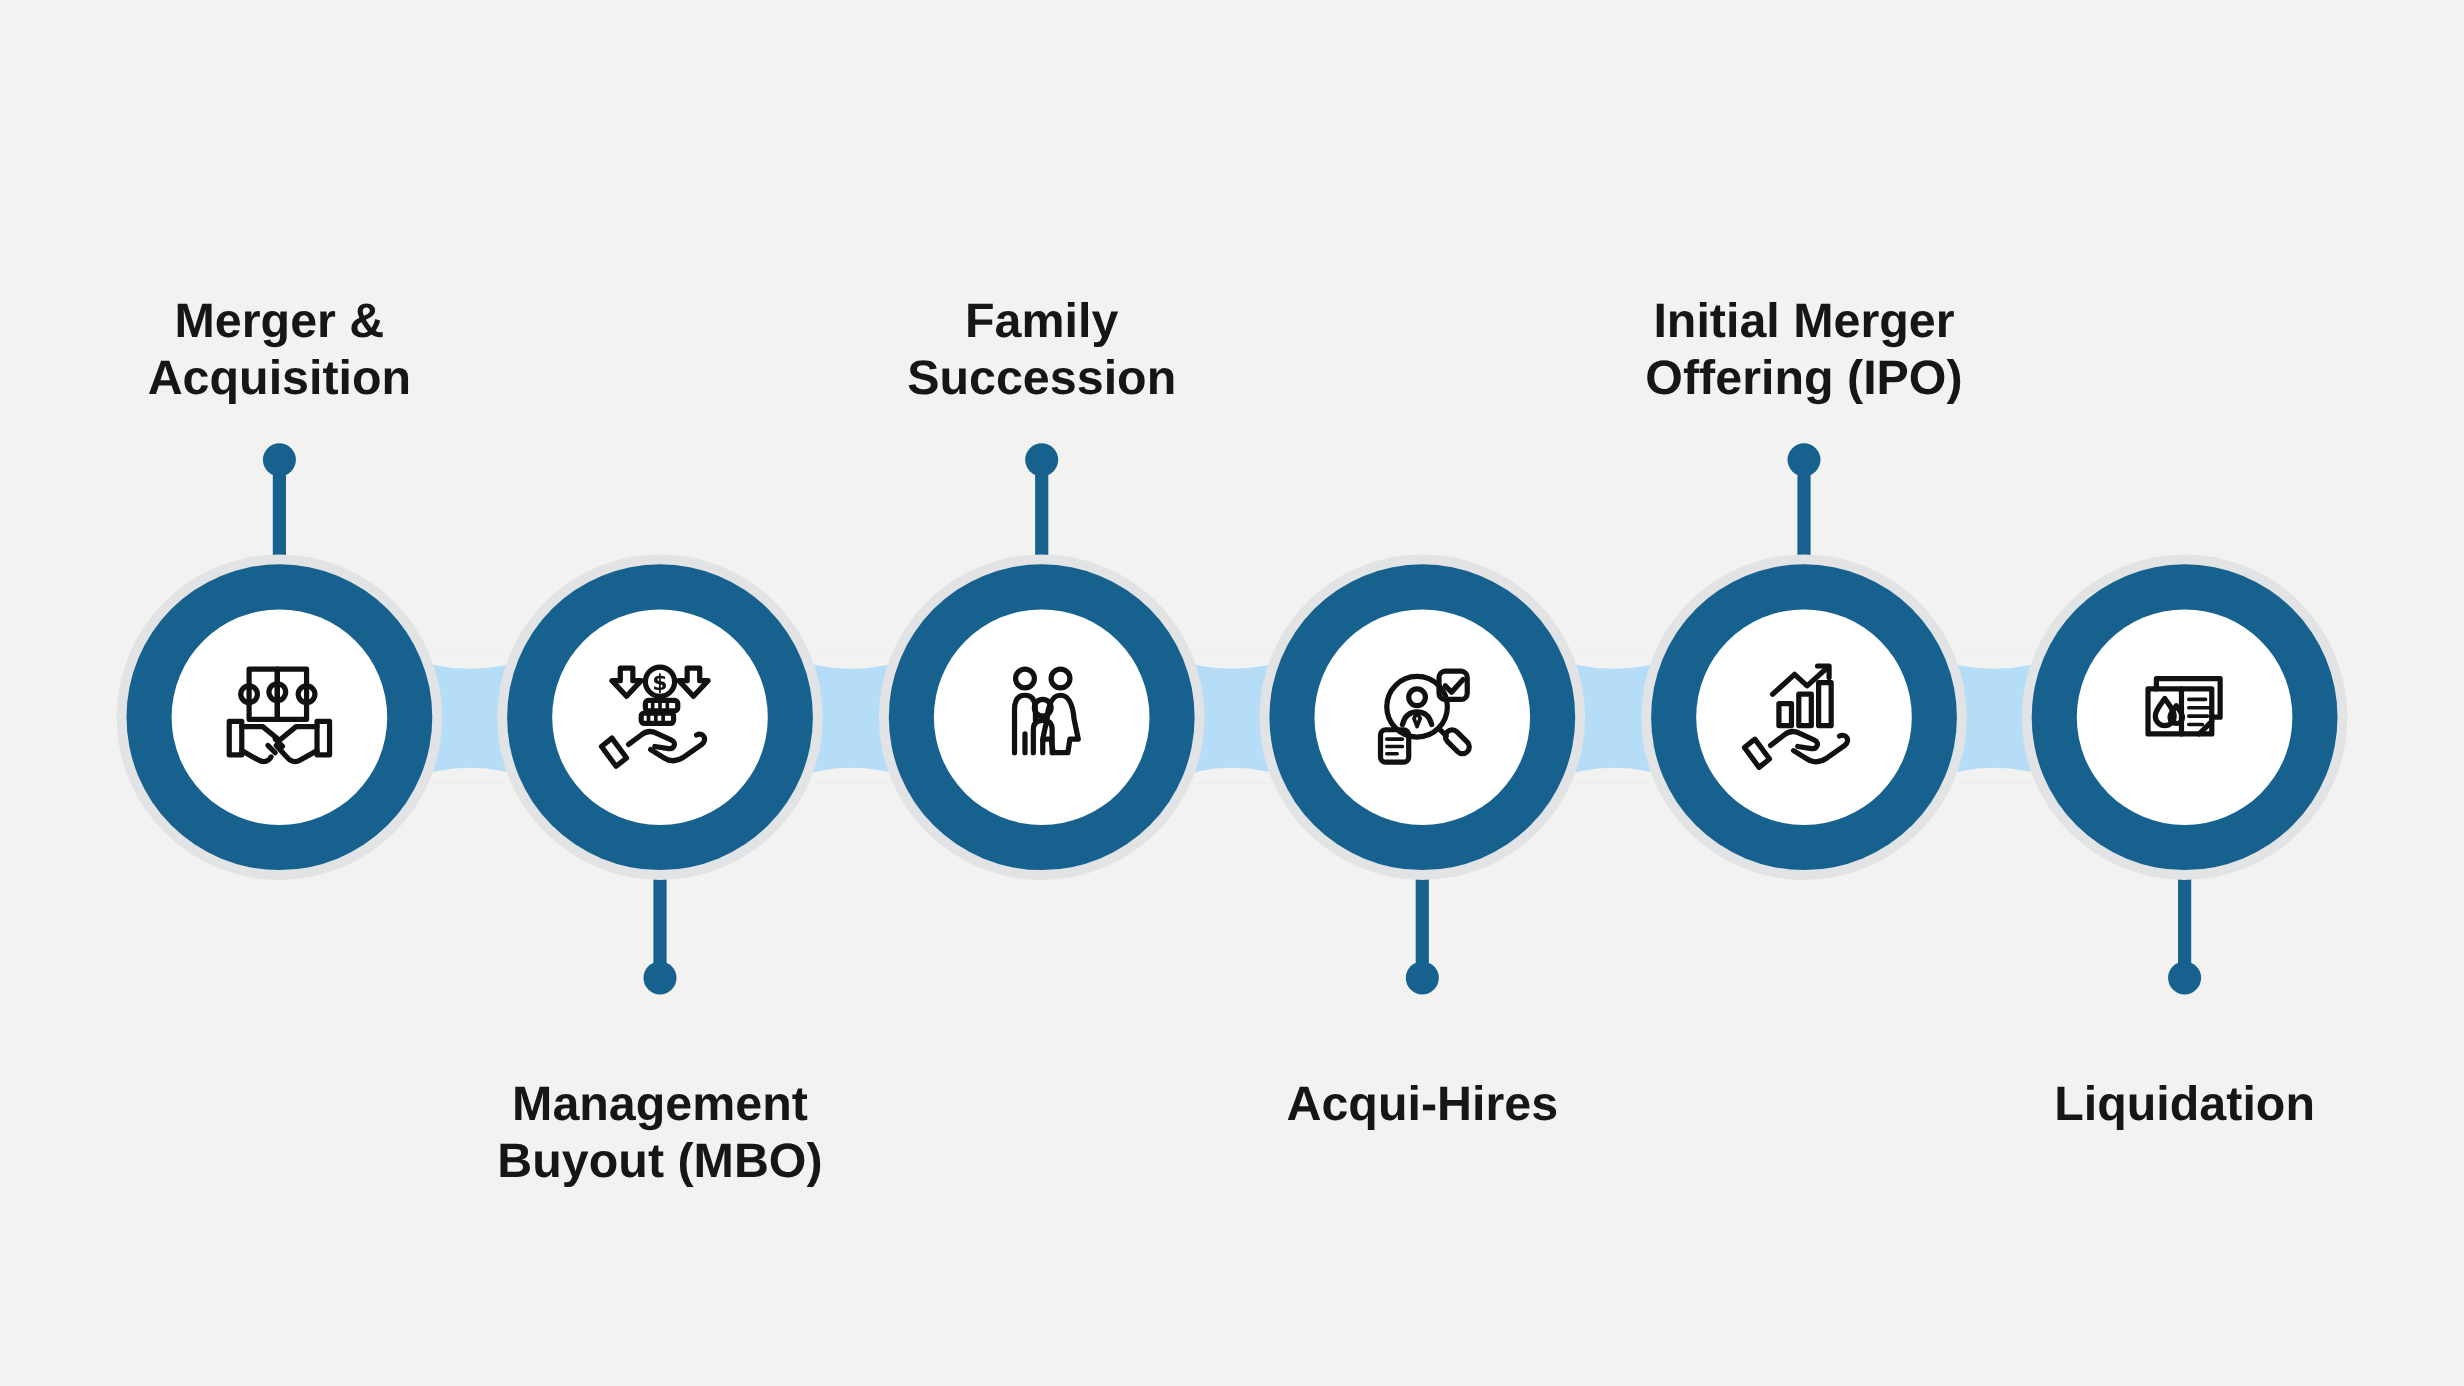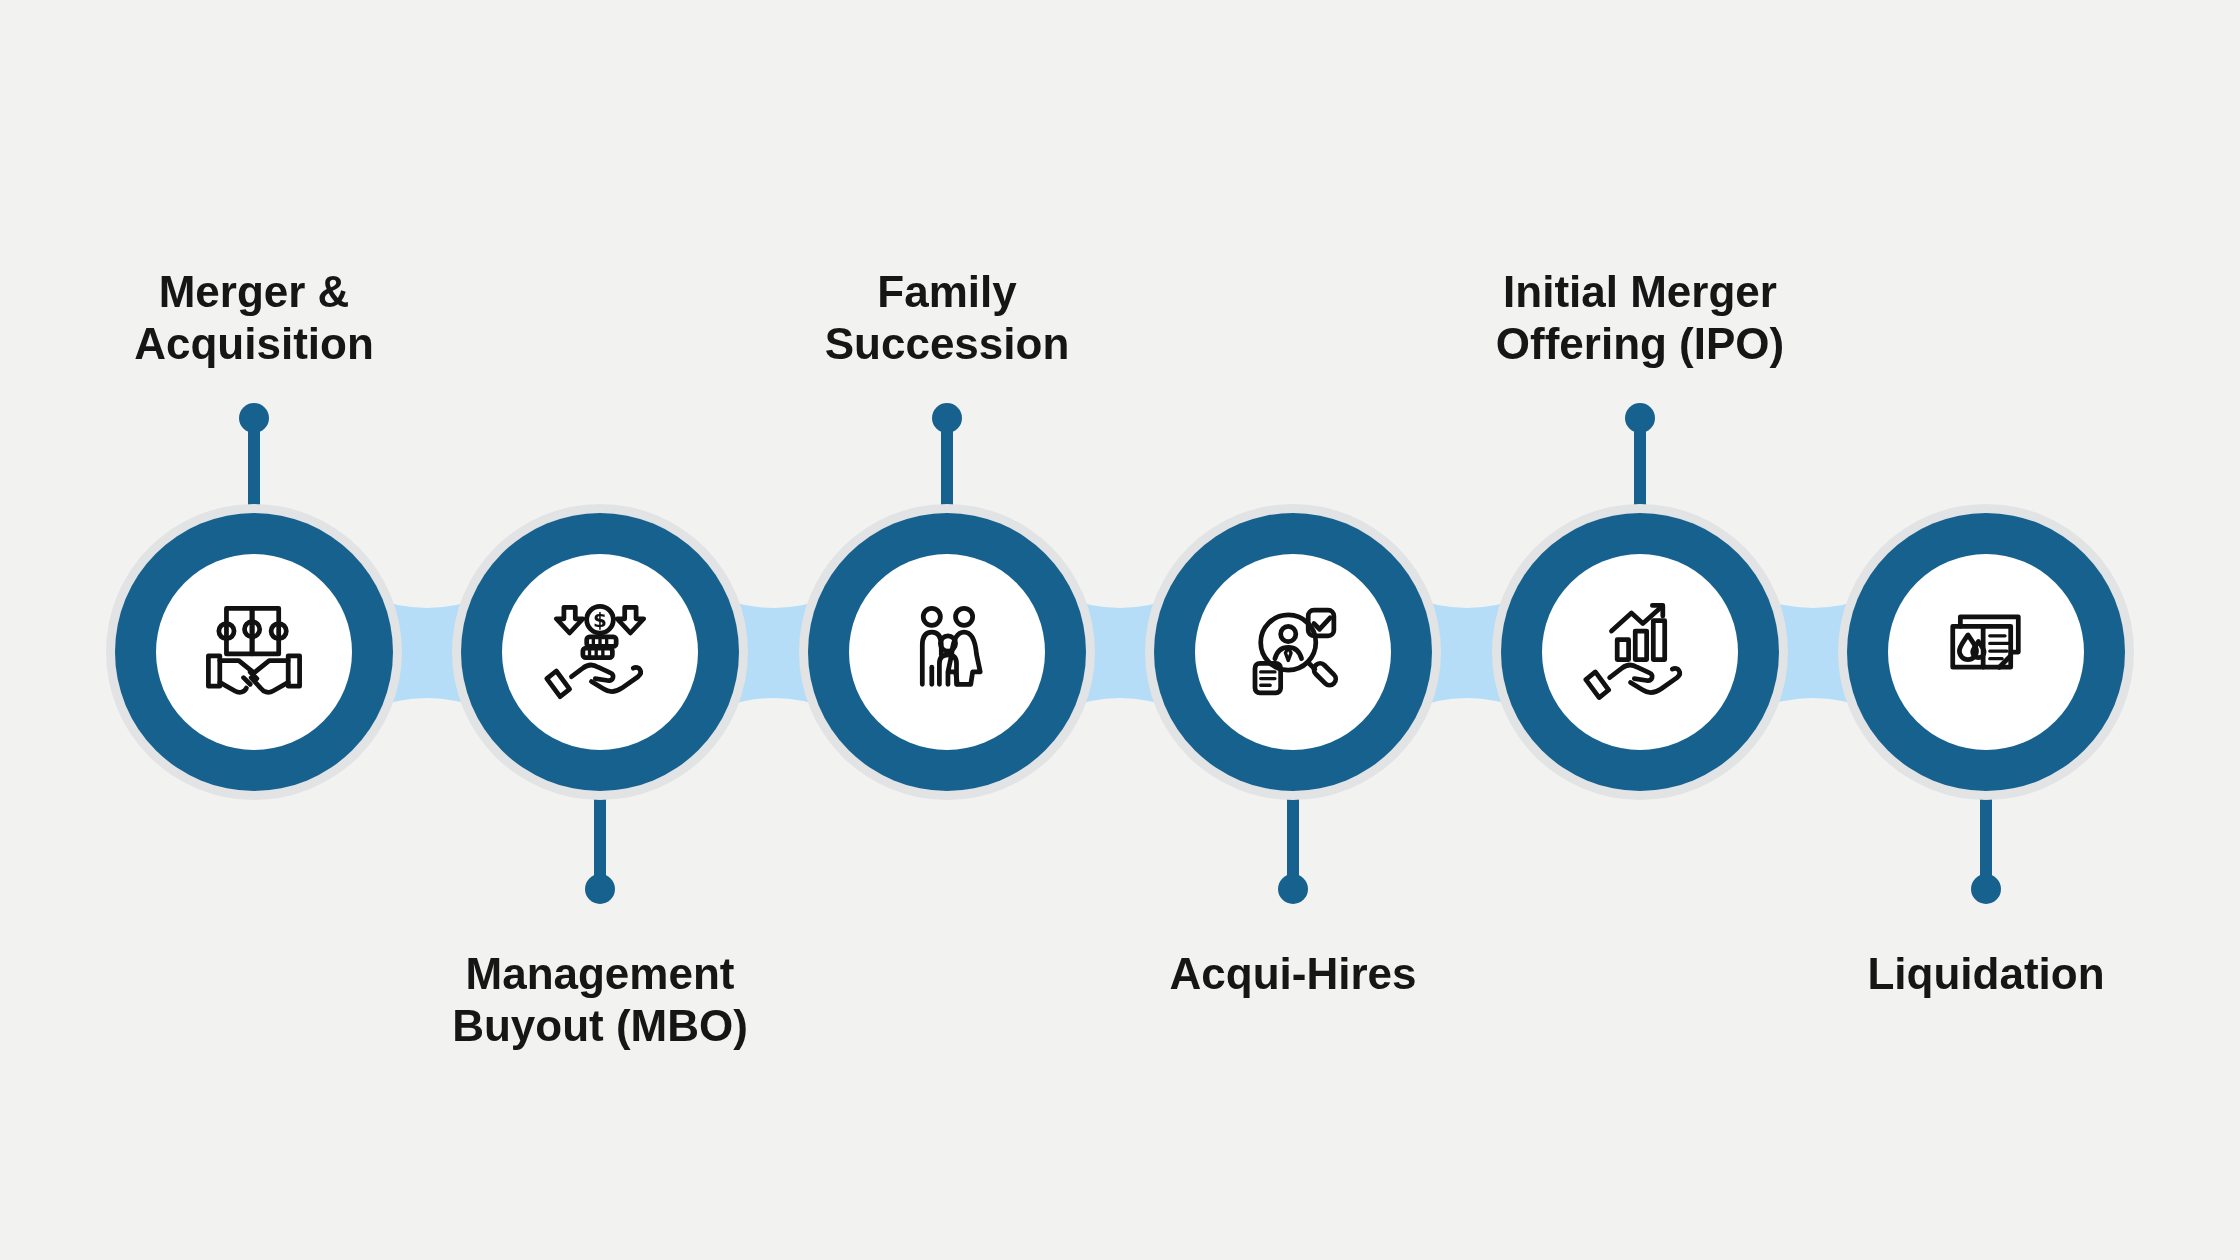--- a/index.html
+++ b/index.html
@@ -33,21 +33,21 @@
        background:var(--accent,#17618f);left:-15px;z-index:2;}
   .dot-top{top:403px;}
   .dot-bottom{top:874px;}
 
   .label{
     position:absolute;left:-310px;width:620px;text-align:center;
     font-weight:bold;font-size:44px;line-height:52px;
     color:var(--text,#161616);white-space:pre-line;z-index:4;
   }
   .label-top{top:266px;}
-  .label-bottom{top:948px;}
+  .label-bottom{top:978px;}
 
   .circle{
     position:absolute;left:-148px;top:504px;width:296px;height:296px;border-radius:50%;
     background:var(--halo,#e2e3e4);
     display:flex;align-items:center;justify-content:center;z-index:3;
   }
   .ring{width:278px;height:278px;border-radius:50%;background:var(--accent,#17618f);
         display:flex;align-items:center;justify-content:center;}
   .inner{width:196px;height:196px;border-radius:50%;background:#ffffff;
          display:flex;align-items:center;justify-content:center;}

